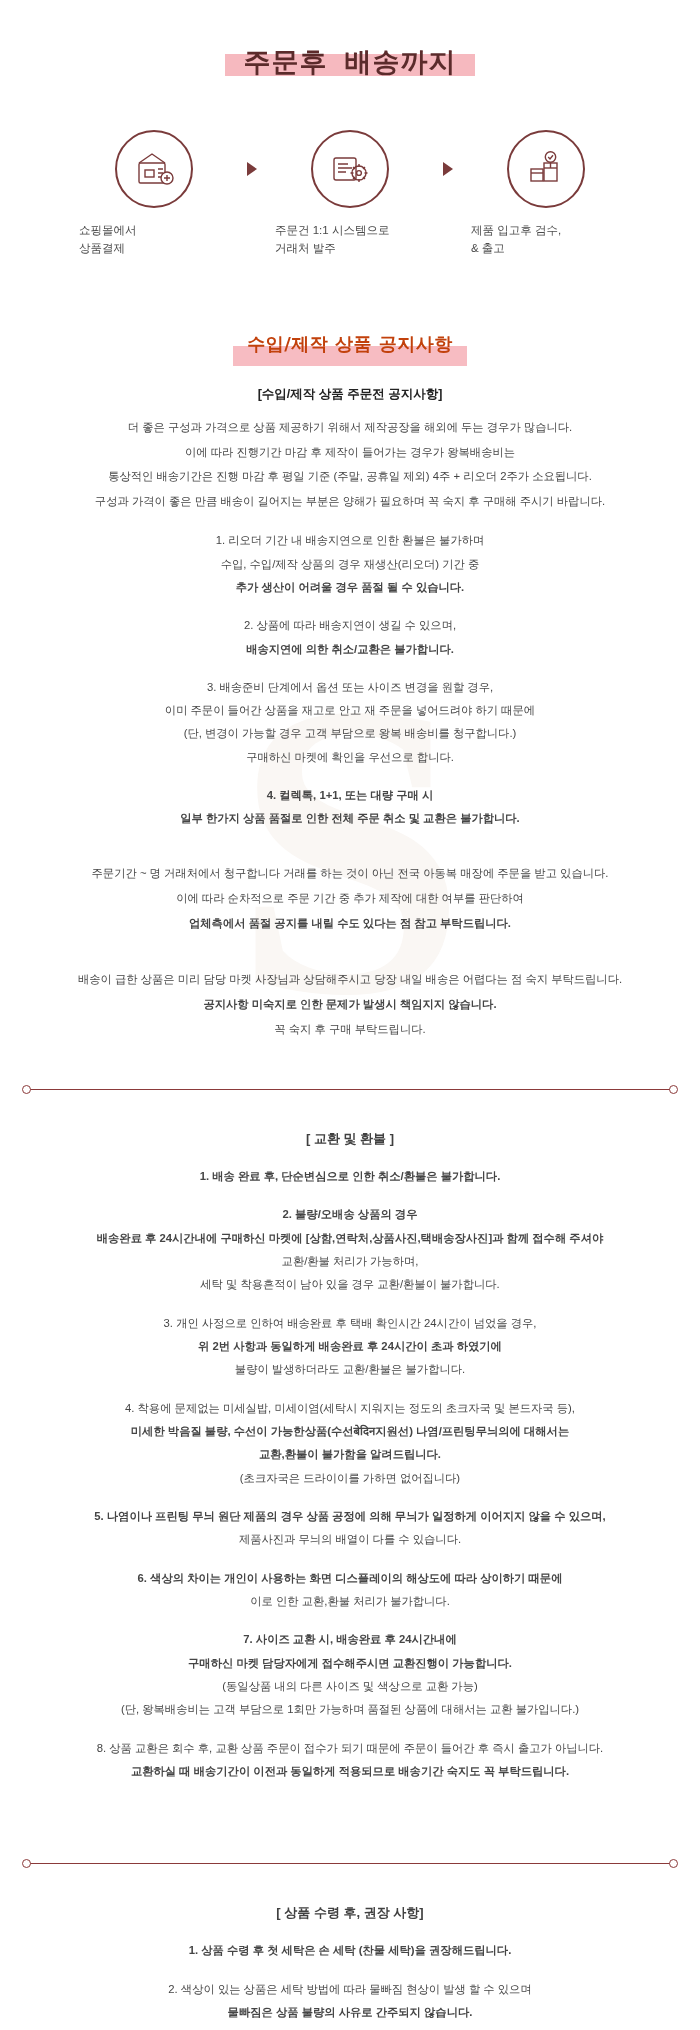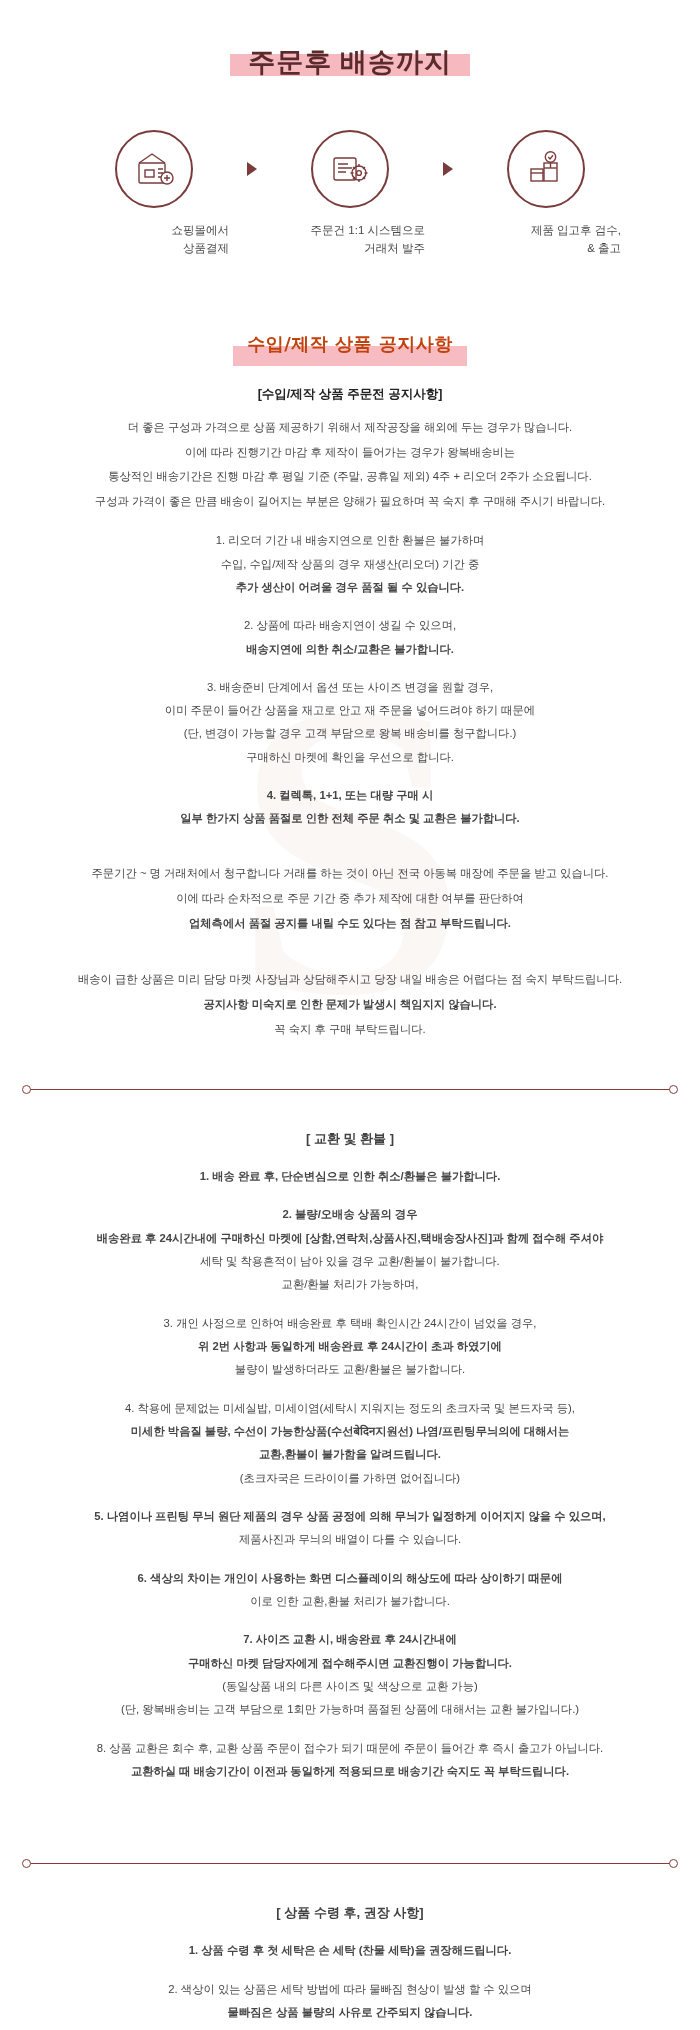--- a/index.html
+++ b/index.html
@@ -53,34 +53,34 @@
     background: #f6b9bf;
     z-index: 0;
   }
   .banner .txt {
     position: relative;
     z-index: 1;
     font-size: 27px;
     font-weight: bold;
     letter-spacing: 1px;
     color: #5b2b2b;
-    font-family: Liberation Serif, serif;
+    font-family: Liberation Mono, monospace;
   }
 
   
   .steps {
     margin-top: 48px;
     display: flex;
     justify-content: center;
     align-items: flex-start;
     gap: 0;
   }
   .step {
     width: 150px;
-    text-align: right;
+    text-align: left;
   }
   .circle {
     width: 78px;
     height: 78px;
     border: 2px solid #7a3b3b;
     border-radius: 50%;
     margin: 0 auto 14px;
     display: flex;
     align-items: center;
     justify-content: center;
@@ -318,22 +318,22 @@
     <div class="body-wrap">
       <div class="sec-title">[ 교환 및 환불 ]</div>
 
       <div class="list">
         <div class="item">
           <p class="red">1. 배송 완료 후, 단순변심으로 인한 취소/환불은 불가합니다.</p>
         </div>
         <div class="item">
           <p class="red">2. 불량/오배송 상품의 경우</p>
           <p class="red">배송완료 후 24시간내에 구매하신 마켓에 [상함,연락처,상품사진,택배송장사진]과 함께 접수해 주셔야</p>
+          <p>교환/환불 처리가 가능하며,</p>
           <p>세탁 및 착용흔적이 남아 있을 경우 교환/환불이 불가합니다.</p>
-          <p>교환/환불 처리가 가능하며,</p>
         </div>
         <div class="item">
           <p>3. 개인 사정으로 인하여 배송완료 후 택배 확인시간 24시간이 넘었을 경우,</p>
           <p class="red">위 2번 사항과 동일하게 배송완료 후 24시간이 초과 하였기에</p>
           <p>불량이 발생하더라도 교환/환불은 불가합니다.</p>
         </div>
         <div class="item">
           <p>4. 착용에 문제없는 미세실밥, 미세이염(세탁시 지워지는 정도의 초크자국 및 본드자국 등),</p>
           <p class="red">미세한 박음질 불량, 수선이 가능한상품(수선बेदिन지원선) 나염/프린팅무늬의에 대해서는</p>
           <p class="red">교환,환불이 불가함을 알려드립니다.</p>

